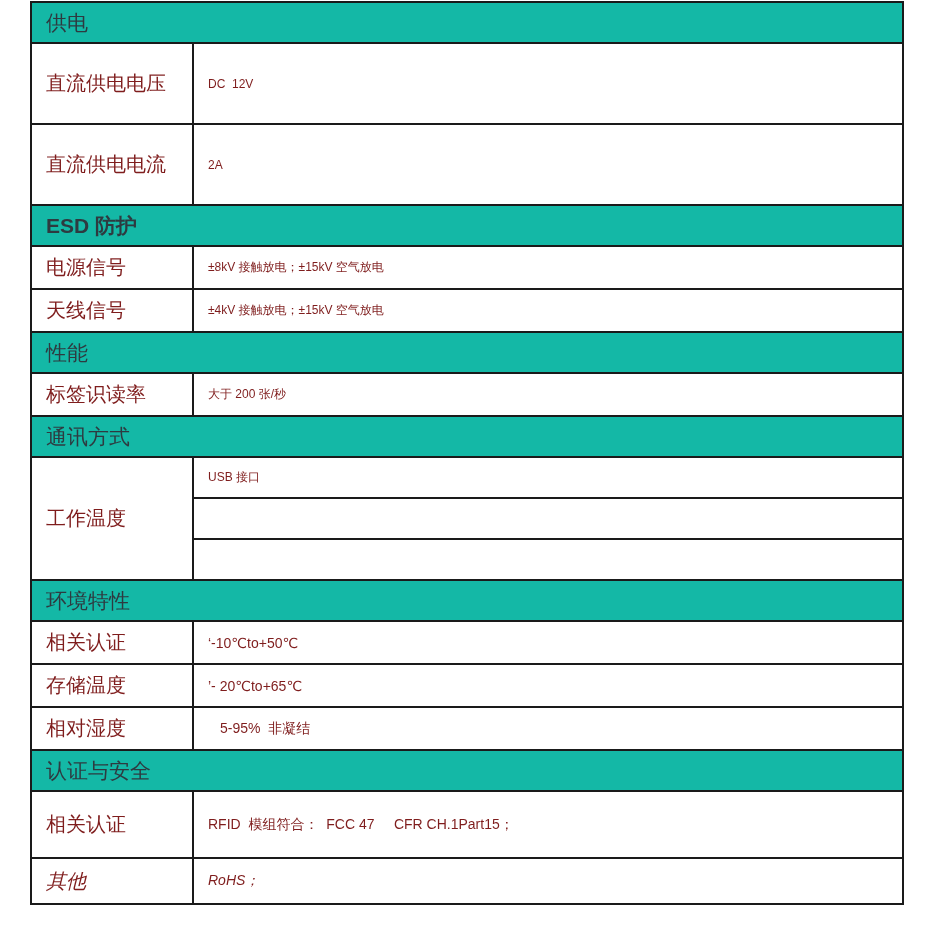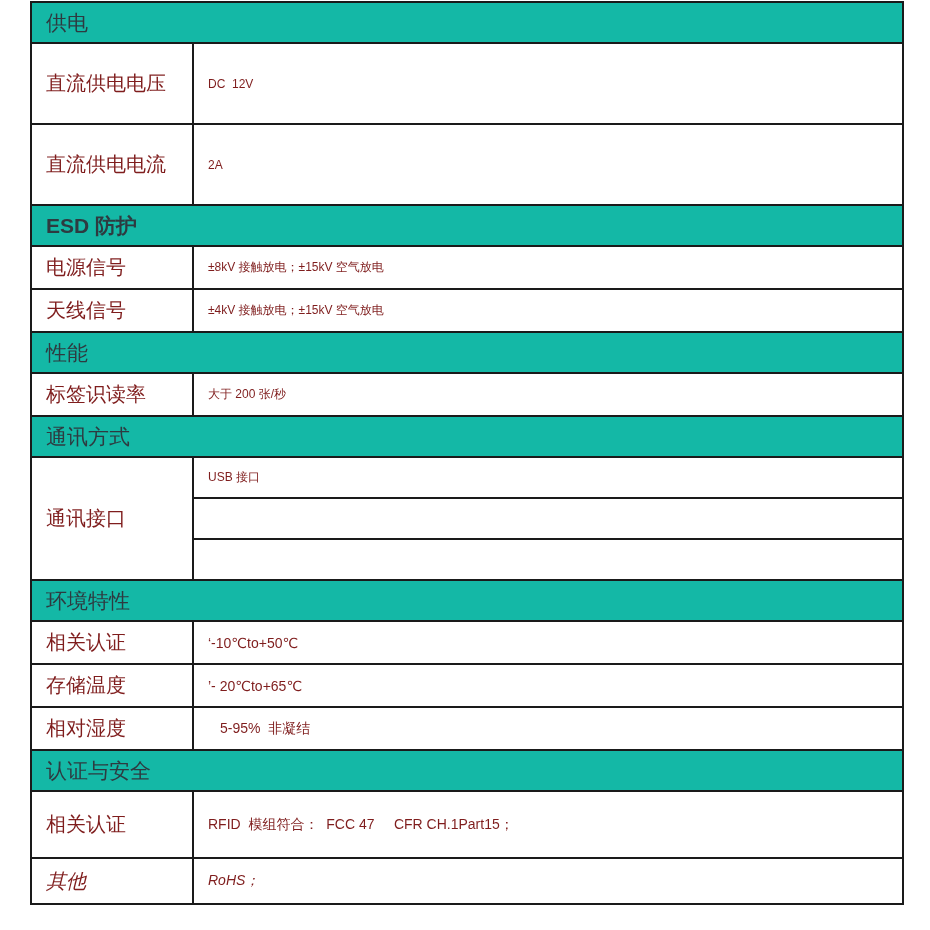--- a/index.html
+++ b/index.html
@@ -76,21 +76,21 @@
   </tr>
   <tr class="row-std">
     <td class="label-cell">标签识读率</td>
     <td class="value-cell">大于 200 张/秒</td>
   </tr>
 
   <tr class="section-row">
     <td colspan="2">通讯方式</td>
   </tr>
   <tr class="row-std">
-    <td class="label-cell" rowspan="3">通讯接口</td>
+    <td class="label-cell" rowspan="3">工作温度</td>
     <td class="value-cell">USB 接口</td>
   </tr>
   <tr class="row-std">
     <td class="value-cell"></td>
   </tr>
   <tr class="row-std">
     <td class="value-cell"></td>
   </tr>
 
   <tr class="section-row">

